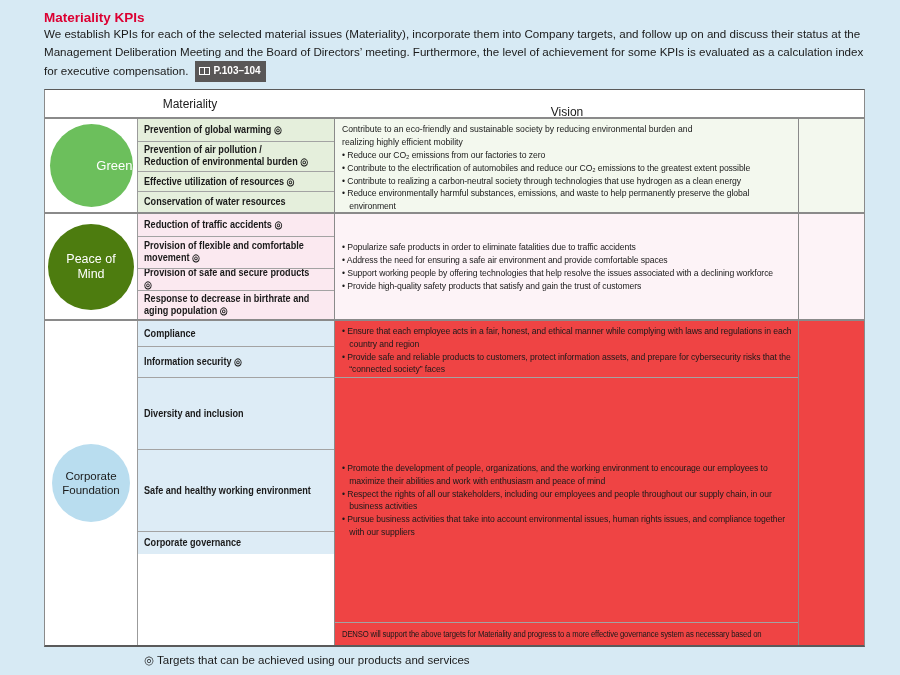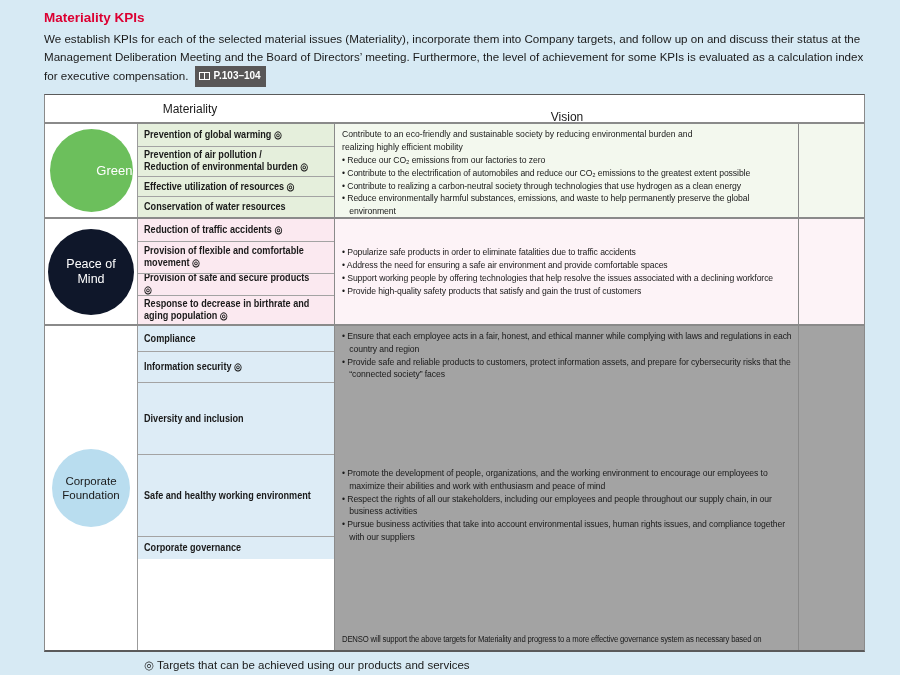--- a/index.html
+++ b/index.html
@@ -6,21 +6,21 @@
   html,body { width:900px; height:675px; }
   body {
     background:#d7eaf4;
     font-family:"Liberation Sans", sans-serif;
     color:#1a1a1a;
     overflow:hidden;
     -webkit-font-smoothing:antialiased;
   }
   .content { padding:10px 35px 0 44px; }
 
-  .title { font-size:13.5px; font-weight:bold; color:#dc0032; margin-bottom:5px; }
+  .title { font-size:13.5px; font-weight:bold; color:#dc0032; }
   .intro { font-size:11.6px; line-height:18px; width:822px; }
   .badge {
     display:inline-flex; align-items:center; gap:4px;
     background:#595757; color:#fff; font-size:10px; font-weight:bold;
     padding:1px 5px 2px 4px; margin-left:3px; vertical-align:baseline;
   }
   .book-icon { position:relative; width:11px; height:8px; border:1px solid #fff; background:transparent; display:inline-block; }
   .book-icon::after { content:""; position:absolute; left:50%; top:0; bottom:0; width:1px; background:#fff; }
 
   
@@ -54,24 +54,24 @@
   .bullet::before { content:"• "; }
 
   
   .sec-green .items-col .item-cell { background:#e5efdc;justify-content:center; }
   .sec-green .vision-col, .sec-green .extra-col { background:#f3f8ee; }
   .circle { border-radius:50%; display:flex; align-items:center; justify-content:flex-end; text-align:center; }
   .c-green { width:83px; height:83px; background:#6cbf5c; color:#fff; font-size:13px; }
   
   .sec-peace .items-col .item-cell { background:#fbe9f0; }
   .sec-peace .vision-col, .sec-peace .extra-col { background:#fdf3f7; }
-  .c-peace { width:86px; height:86px; background:#0f172a; color:#fff; font-size:12.5px; line-height:15px; padding:0 10px; }
+  .c-peace { width:86px; height:86px; background:#4d7c0f; color:#fff; font-size:12.5px; line-height:15px; padding:0 10px; }
   
   .sec-corp .items-col .item-cell { background:#ddecf6; }
-  .sec-corp .vision-col, .sec-corp .extra-col { background:#a3a3a3; }
+  .sec-corp .vision-col, .sec-corp .extra-col { background:#ef4444;align-items:center; }
   .c-corp { width:78px; height:78px; background:#b9ddef; color:#1a1a1a; font-size:11.5px; line-height:14px; padding:0 6px; }
 
   .vgroup { overflow:hidden; }
   .vgroup + .vgroup, .xseg + .xseg { border-top:1px solid #a3a3a3; }
   .vg-center { display:flex; flex-direction:column; justify-content:center; }
   .v-gov { font-size:8.5px; letter-spacing:-0.2px; line-height:11px; }
 
   .footnote { font-size:11.5px; margin:6px 0 0 100px; }
 </style>
 </head>

